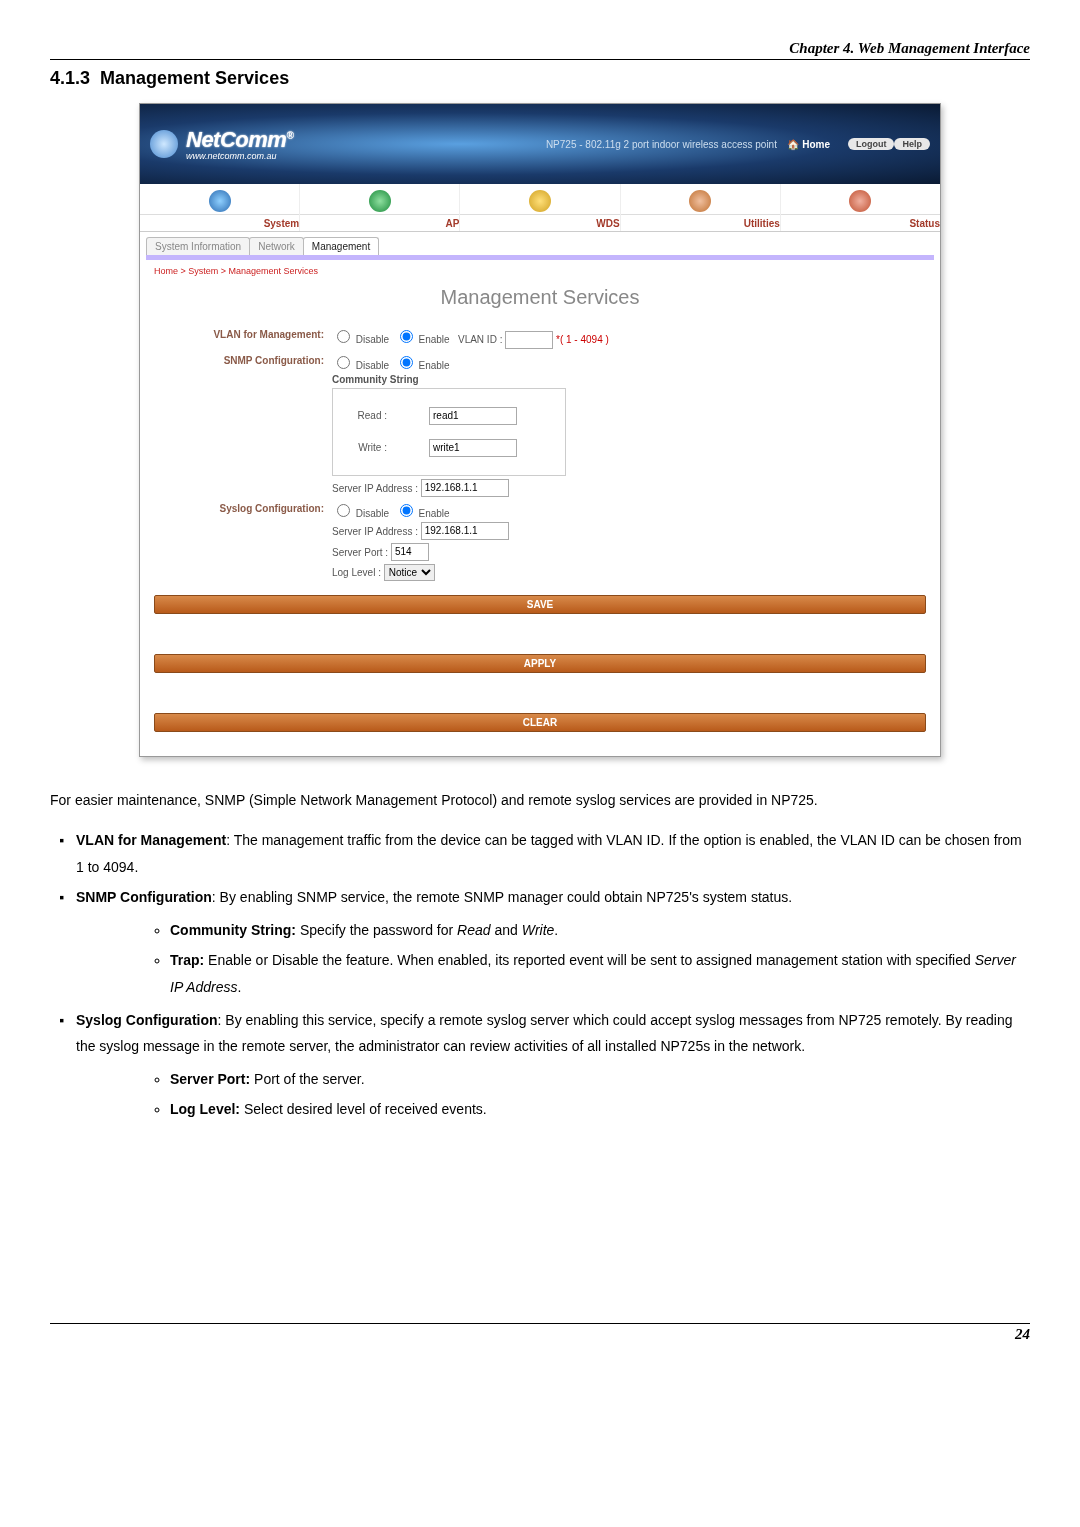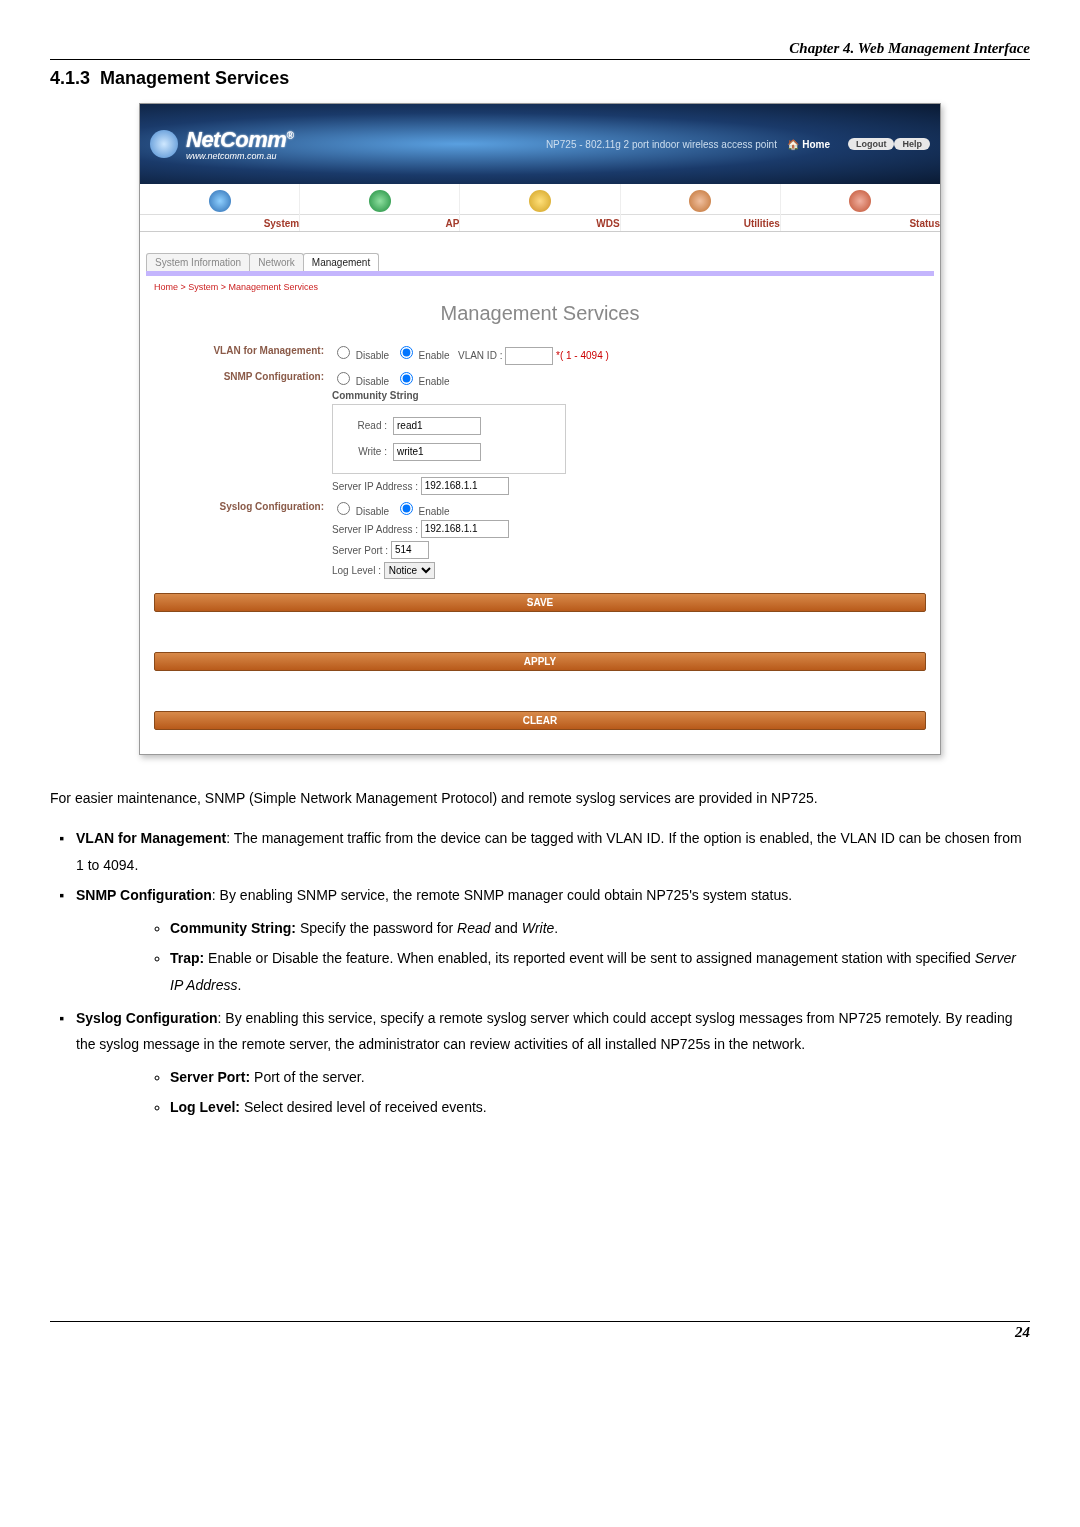--- a/index.html
+++ b/index.html
@@ -93,21 +93,21 @@
     font-size: 10px;
     font-weight: bold;
     color: #a33a2a;
     border-top: 1px solid #ddd;
     padding-top: 3px;
     text-align: right;
   }
   .sub-tabs {
     display: flex;
     gap: 0;
-    margin-top: 21px;
+    margin-top: 5px;
     padding: 0 6px;
     font-size: 10px;
   }
   .sub-tab {
     border: 1px solid #bbb;
     border-bottom: none;
     padding: 3px 8px;
     background: #f4f4f4;
     color: #888;
     border-top-left-radius: 3px;
@@ -158,21 +158,21 @@
     border: 1px solid #aaa;
     font-size: 10px;
     height: 17px;
   }
   .cs-wrap {
     border: 1px solid #ccc;
     padding: 4px 6px;
     width: 220px;
     margin-top: 3px;
   }
-  .cs-row { display: flex; align-items: center; margin: 8px 0; }
+  .cs-row { display: flex; align-items: center; margin: 14px 0; gap: 36px; }
   .cs-label { width: 48px; text-align: right; padding-right: 6px; }
   .note-red { color: #c00; }
   .action-bar {
     display: flex;
     justify-content: space-between;
     gap: 40px;
     margin: 14px 0 8px 0;
     flex-direction: column;
   }
   .act-btn {

